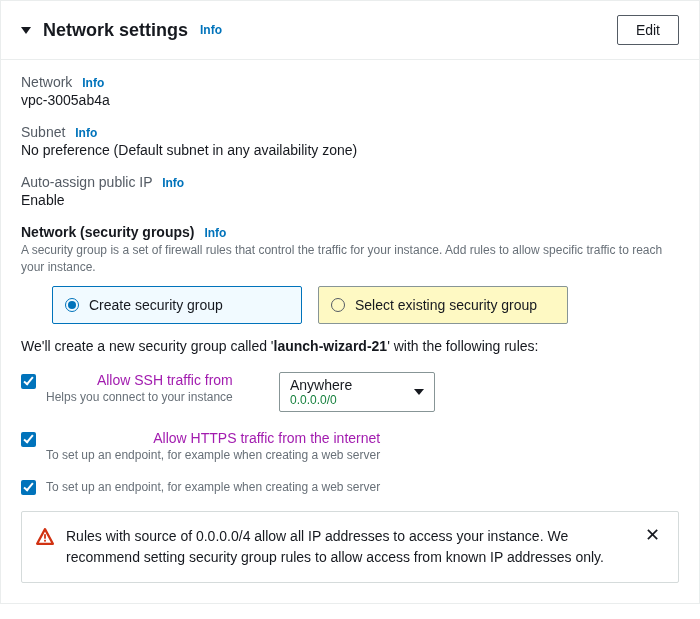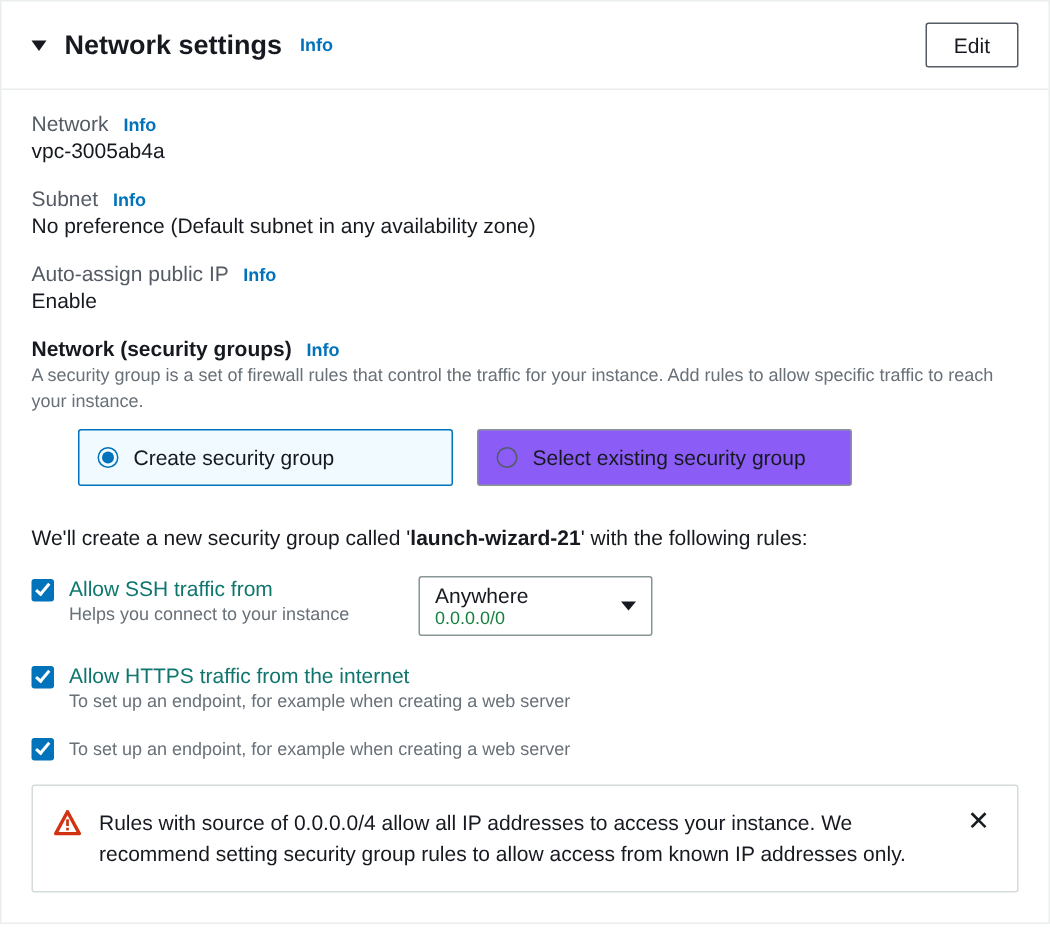--- a/index.html
+++ b/index.html
@@ -76,34 +76,34 @@
   .section-desc {
     color: #687078;
     font-size: 12px;
     line-height: 1.4;
     margin-top: 2px;
     margin-bottom: 10px;
   }
   .tile-row {
     display: flex;
     gap: 16px;
-    margin-bottom: 26px;
+    margin-bottom: 14px;
     padding-left: 31px;
   }
   .tile {
     flex: 0 0 250px;
     border: 1px solid #879596;
     border-radius: 2px;
     padding: 10px 12px;
     display: flex;
     align-items: center;
     gap: 10px;
     cursor: pointer;
     font-size: 14px;
-    background: #8b5cf6;
+    background: #fef9c3;
   }
   .tile.selected {
     border: 1px solid #0073bb;
     background: #f1faff;
   }
   .radio-outer {
     width: 14px; height: 14px;
     border: 1px solid #545b64;
     border-radius: 50%;
     display: flex; align-items: center; justify-content: center;
@@ -140,21 +140,22 @@
     content: "";
     position: absolute;
     left: 5px; top: 1px;
     width: 3px; height: 8px;
     border: solid #fff;
     border-width: 0 2px 2px 0;
     transform: rotate(40deg);
   }
   .check-label {
     font-size: 14px;
-    color: #0f766e;
+    color: #a21caf;
+    text-align: right;
   }
   .check-hint {
     font-size: 12px;
     color: #687078;
     margin-top: 2px;
   }
   .check-row-ssh {
     display: flex;
     align-items: flex-start;
     gap: 10px;

